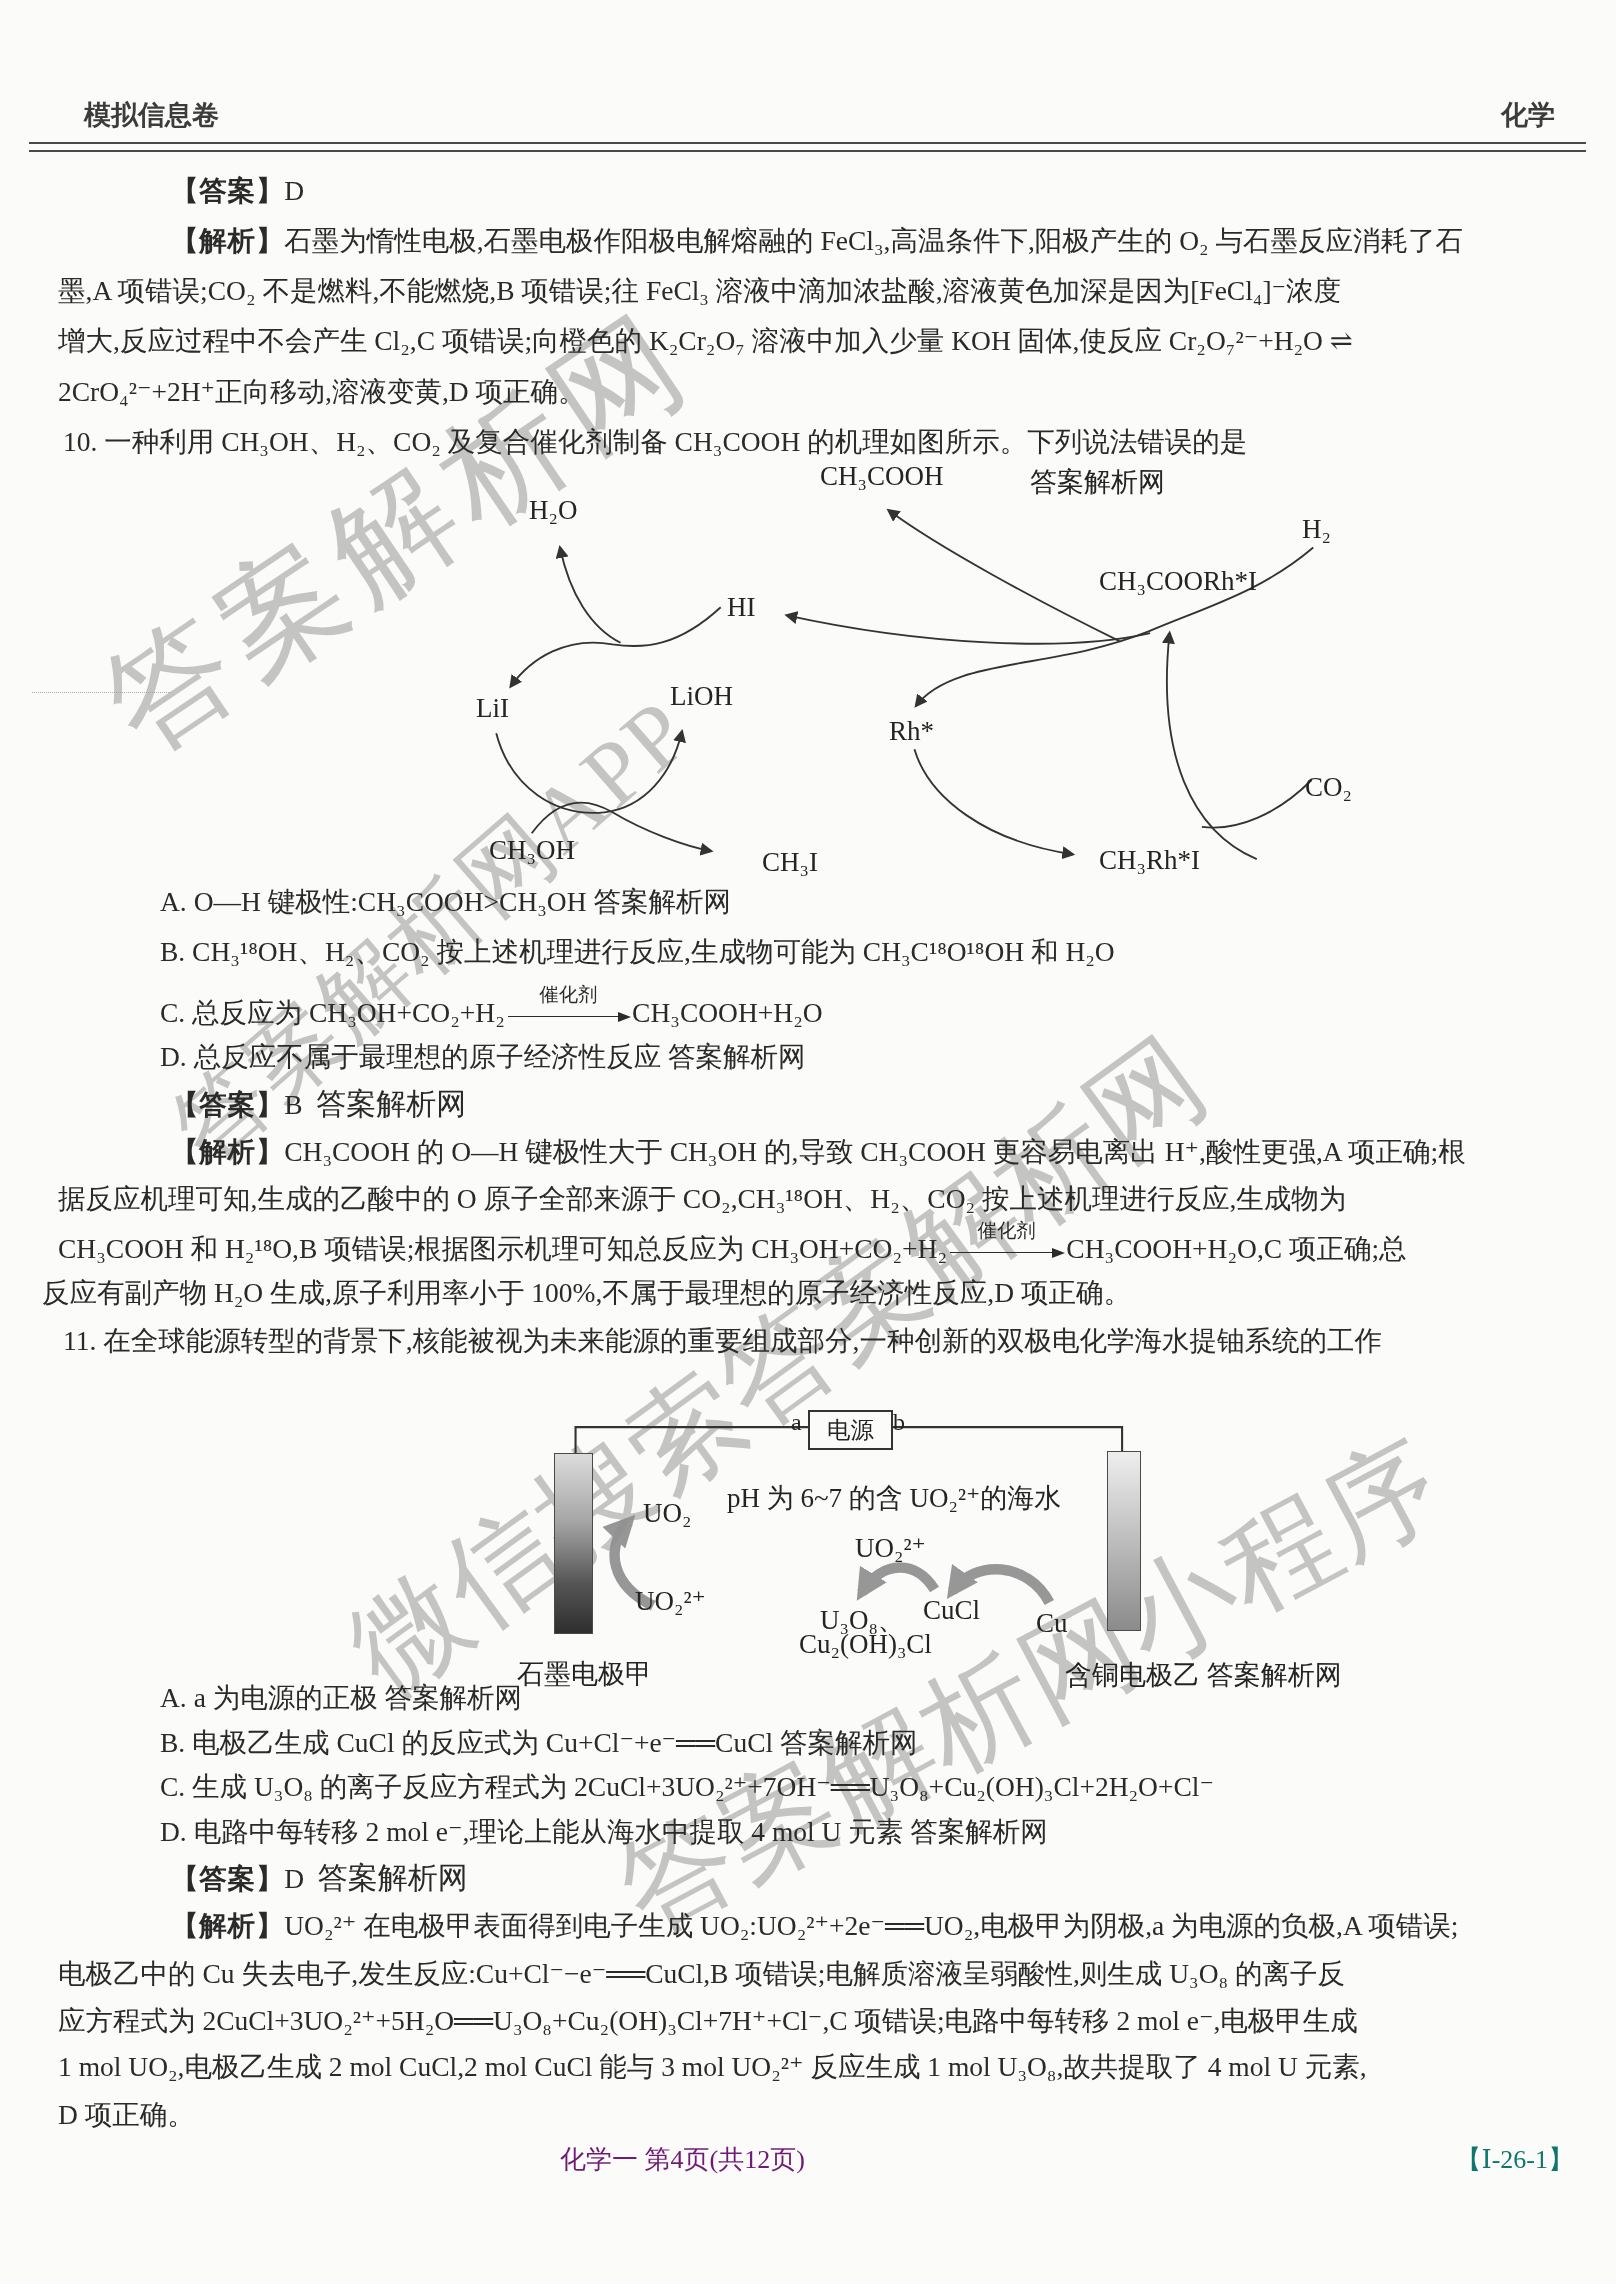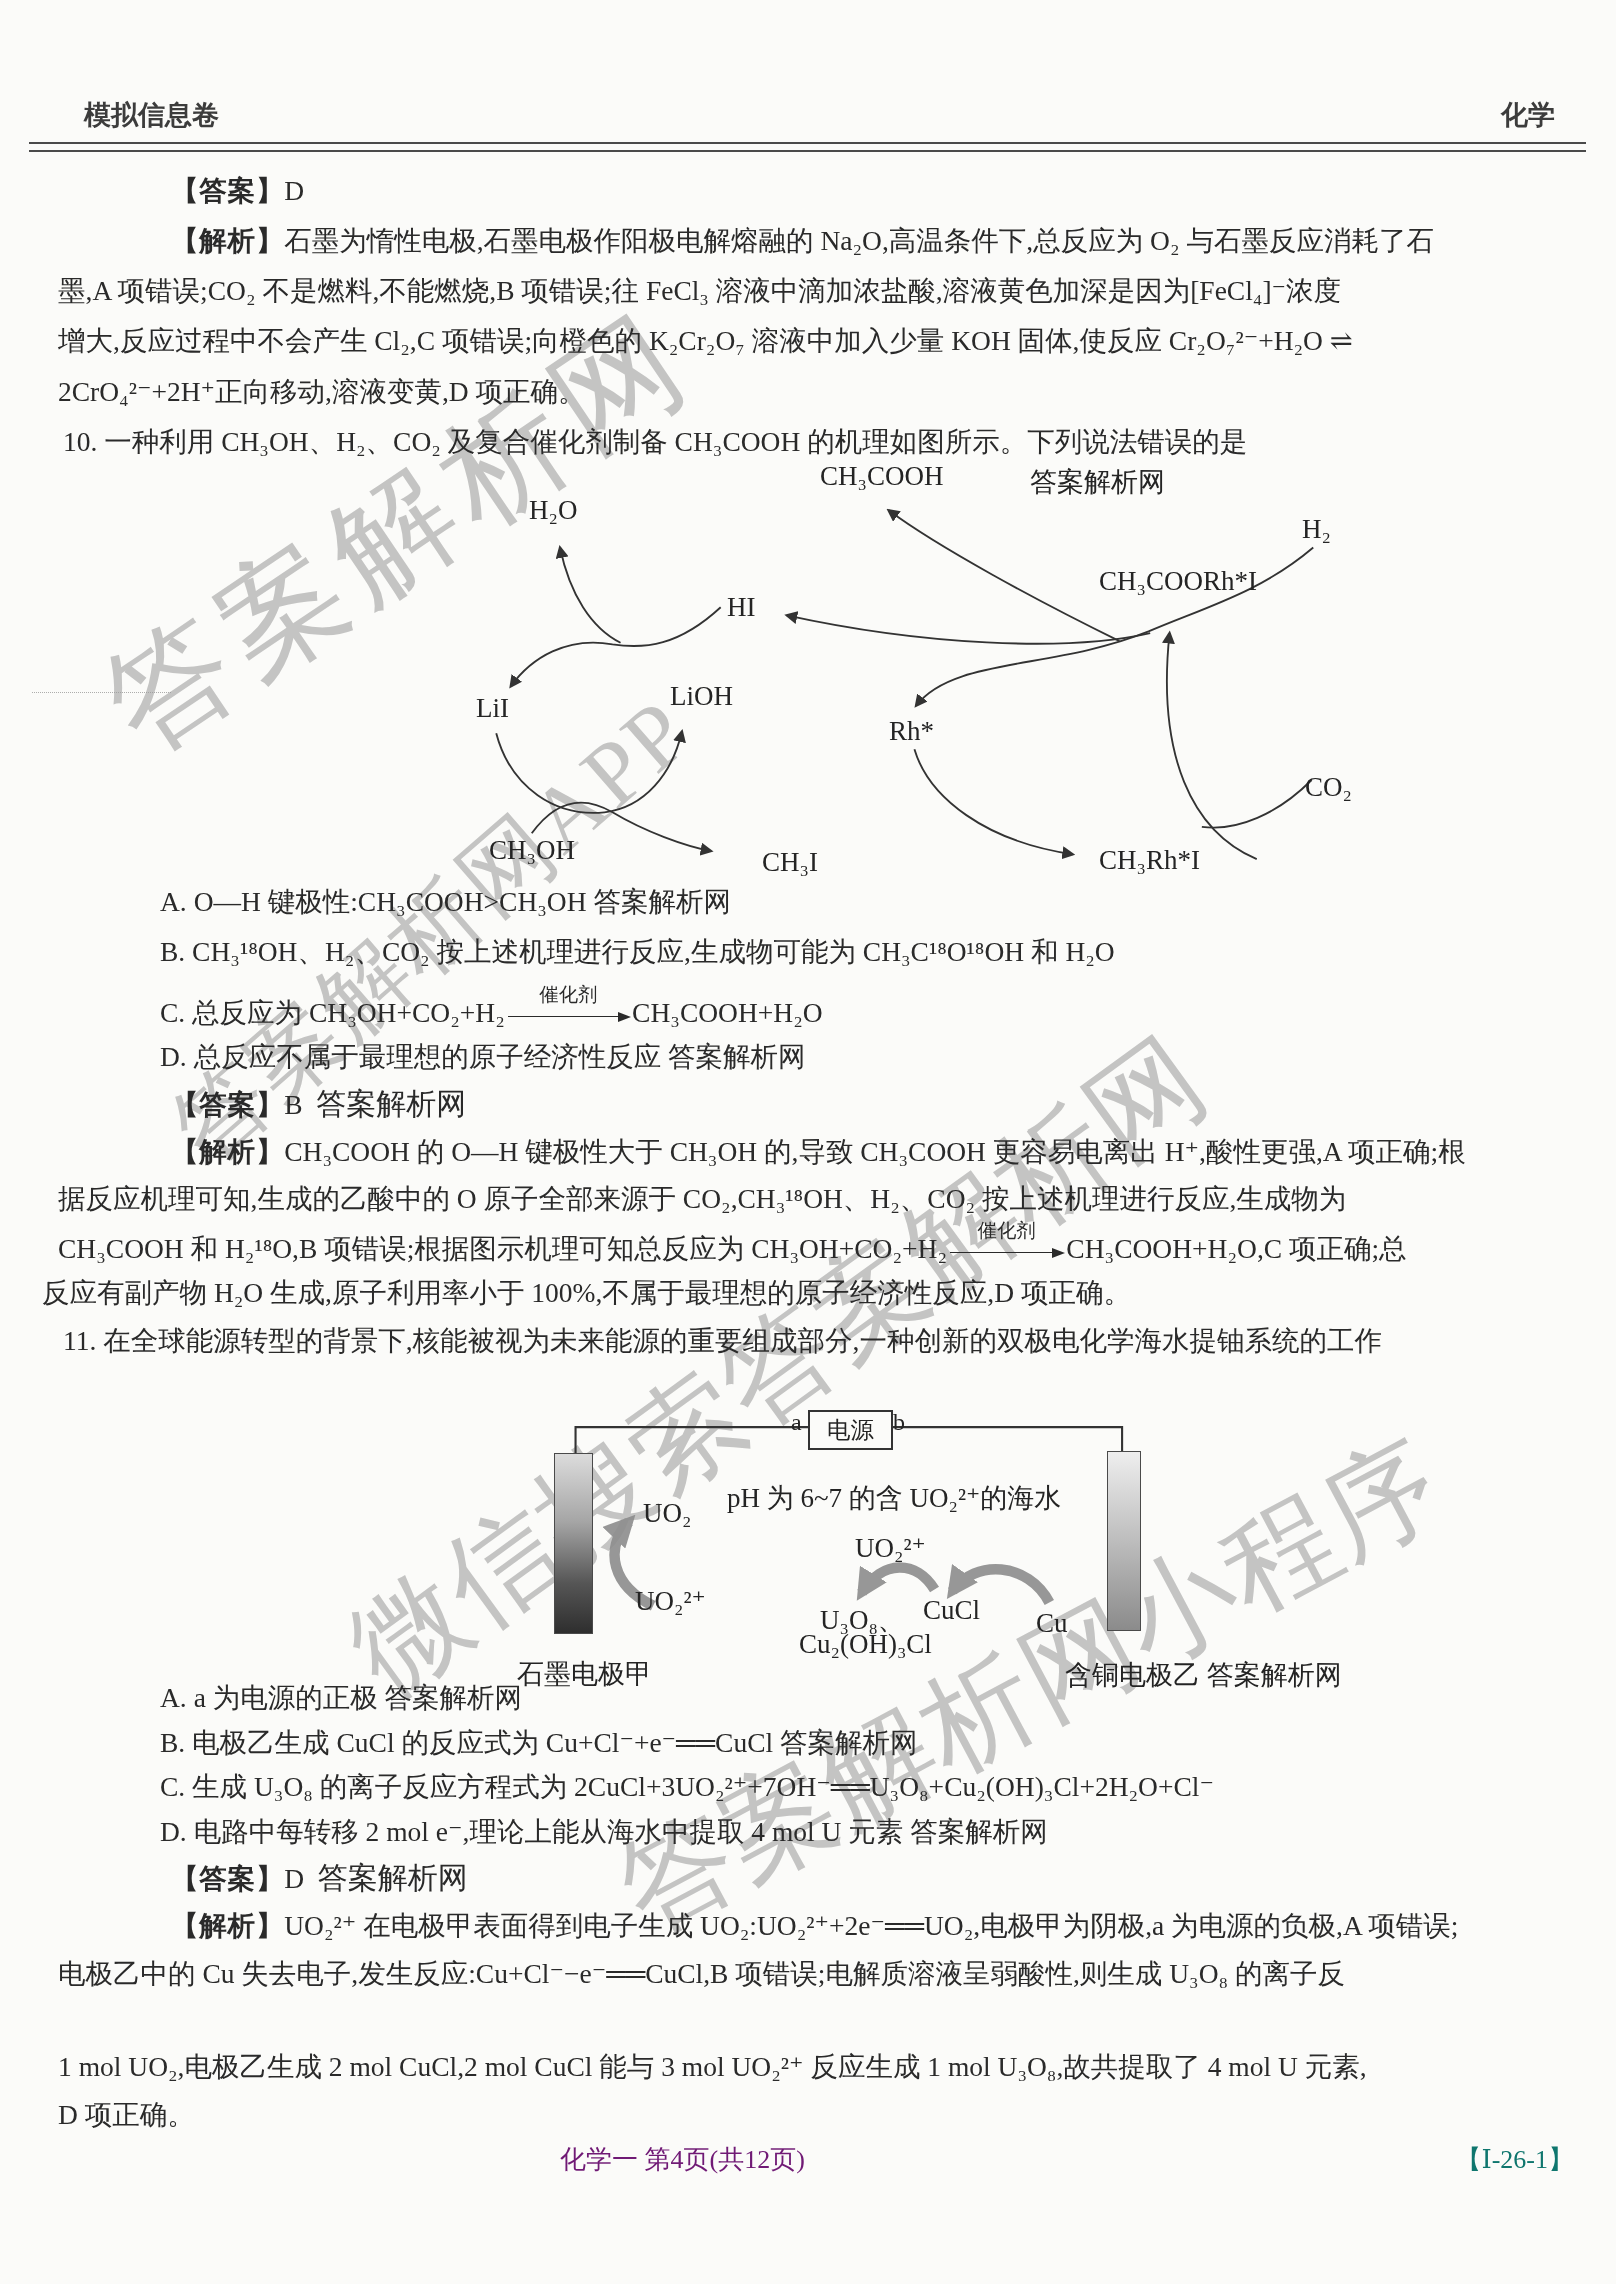--- a/index.html
+++ b/index.html
@@ -58,21 +58,21 @@
 
     <div class="line hdr" style="left:84px; top:97px;">模拟信息卷</div>
     <div class="line hdr" style="right:61px; left:auto; top:97px;">化学</div>
     <div class="rule" style="top:142px; height:2.4px;"></div>
     <div class="rule" style="top:150px; height:1.6px;"></div>
 
     <div class="line" style="left:171px; top:172px;">
       <span class="lbl-bold">【答案】</span><span>D</span>
     </div>
     <div class="line" style="left:171px; top:222px;">
-      <span class="lbl-bold">【解析】</span><span>石墨为惰性电极,石墨电极作阳极电解熔融的 Na₂O,高温条件下,总反应为 O₂ 与石墨反应消耗了石</span>
+      <span class="lbl-bold">【解析】</span><span>石墨为惰性电极,石墨电极作阳极电解熔融的 FeCl₃,高温条件下,阳极产生的 O₂ 与石墨反应消耗了石</span>
     </div>
     <div class="line" style="left:58px; top:272px;">墨,A 项错误;CO₂ 不是燃料,不能燃烧,B 项错误;往 FeCl₃ 溶液中滴加浓盐酸,溶液黄色加深是因为[FeCl₄]⁻浓度</div>
     <div class="line" style="left:58px; top:322px;">增大,反应过程中不会产生 Cl₂,C 项错误;向橙色的 K₂Cr₂O₇ 溶液中加入少量 KOH 固体,使反应 Cr₂O₇²⁻+H₂O ⇌</div>
     <div class="line" style="left:58px; top:373px;">2CrO₄²⁻+2H⁺正向移动,溶液变黄,D 项正确。</div>
 
     <div class="line" style="left:63px; top:423px;">10. 一种利用 CH₃OH、H₂、CO₂ 及复合催化剂制备 CH₃COOH 的机理如图所示。下列说法错误的是</div>
 
     <div class="diagram" style="left:436px; top:449px; width:994px; height:440px;">
       <svg width="994" height="440" viewBox="0 0 1230 545">
         <defs>
@@ -184,20 +184,21 @@
       <span>D.</span>&nbsp;<span>电路中每转移 2 mol e⁻,理论上能从海水中提取 4 mol U 元素 答案解析网</span>
     </div>
 
     <div class="line" style="left:171px; top:1859px;">
       <span class="lbl-bold">【答案】</span><span>D</span>&nbsp;&nbsp;<span style="font-size:30px;">答案解析网</span>
     </div>
     <div class="line" style="left:171px; top:1907px;">
       <span class="lbl-bold">【解析】</span><span>UO₂²⁺ 在电极甲表面得到电子生成 UO₂:UO₂²⁺+2e⁻══UO₂,电极甲为阴极,a 为电源的负极,A 项错误;</span>
     </div>
     <div class="line" style="left:58px; top:1955px;">电极乙中的 Cu 失去电子,发生反应:Cu+Cl⁻−e⁻══CuCl,B 项错误;电解质溶液呈弱酸性,则生成 U₃O₈ 的离子反</div>
+    <div class="line" style="left:58px; top:2002px;">应方程式为 2CuCl+3UO₂²⁺+5H₂O══U₃O₈+Cu₂(OH)₃Cl+7H⁺+Cl⁻,C 项错误;电路中每转移 2 mol e⁻,电极甲生成</div>
     <div class="line" style="left:58px; top:2048px;">1 mol UO₂,电极乙生成 2 mol CuCl,2 mol CuCl 能与 3 mol UO₂²⁺ 反应生成 1 mol U₃O₈,故共提取了 4 mol U 元素,</div>
     <div class="line" style="left:58px; top:2096px;">D 项正确。</div>
 
     <div class="stray"></div>
 
     <div class="footer-center" style="top:2142px;">化学一  第4页(共12页)</div>
     <div class="footer-right" style="top:2142px;">【Ⅰ-26-1】</div>
   </div>
 </div>
 

